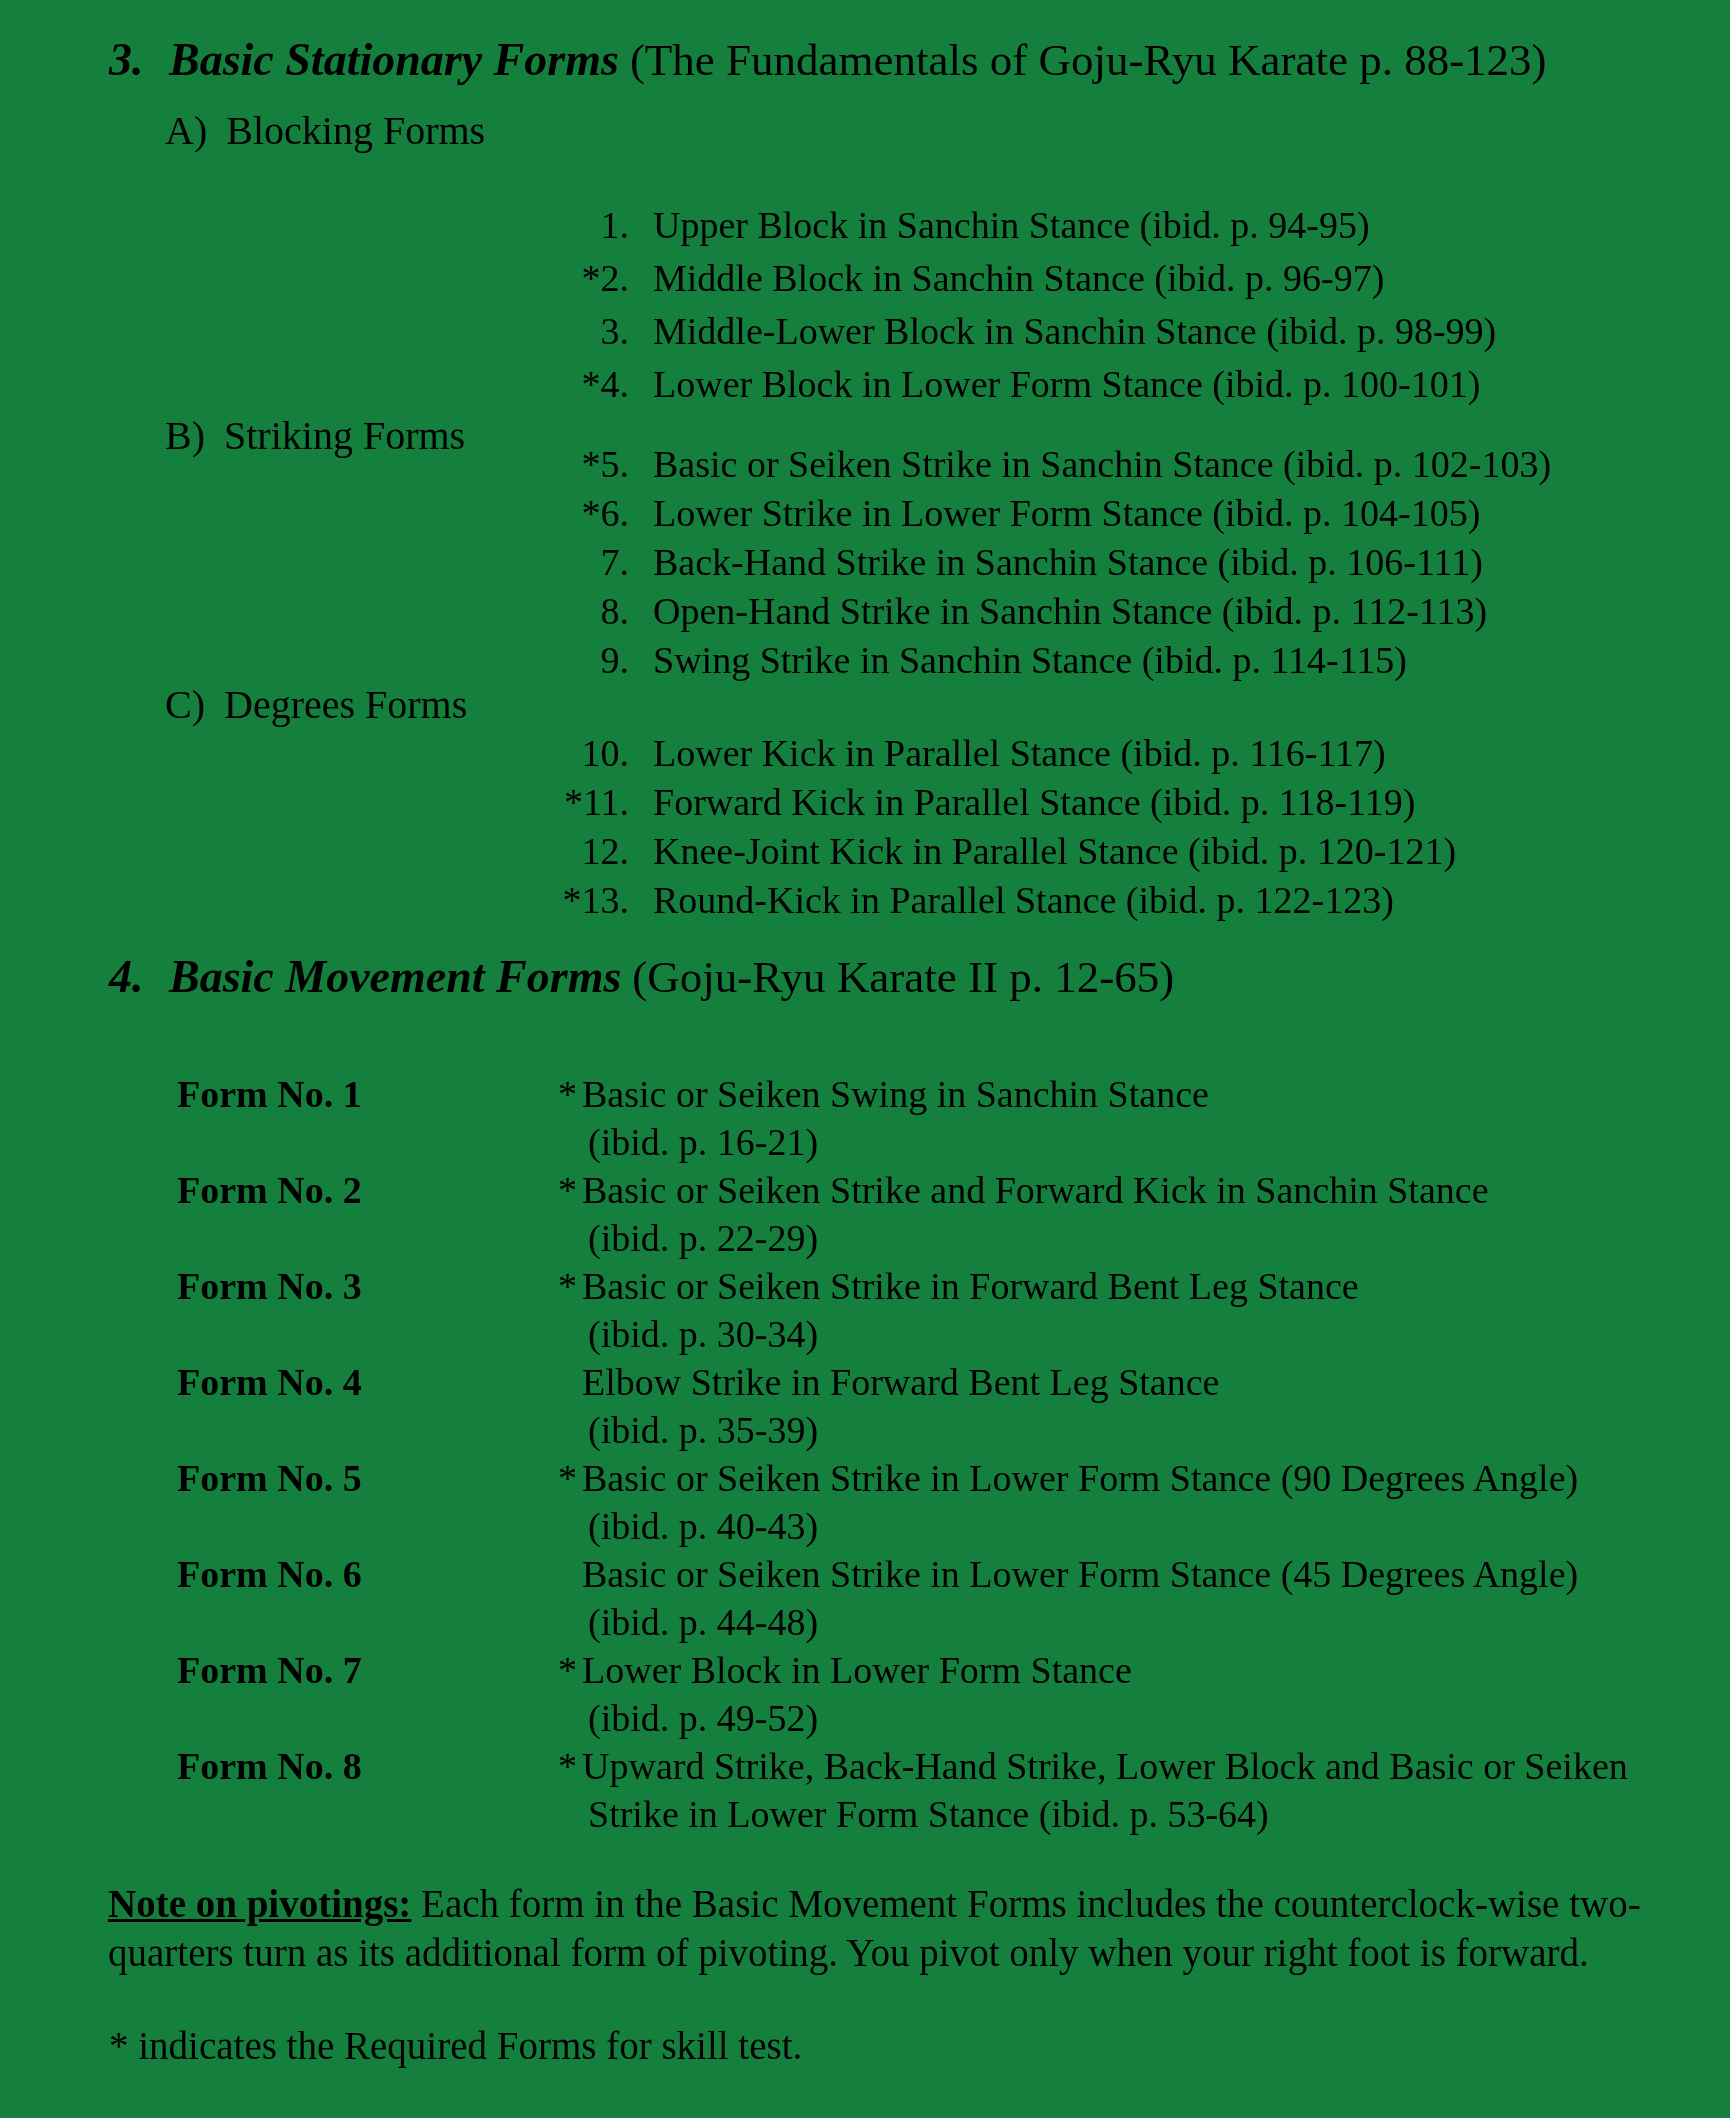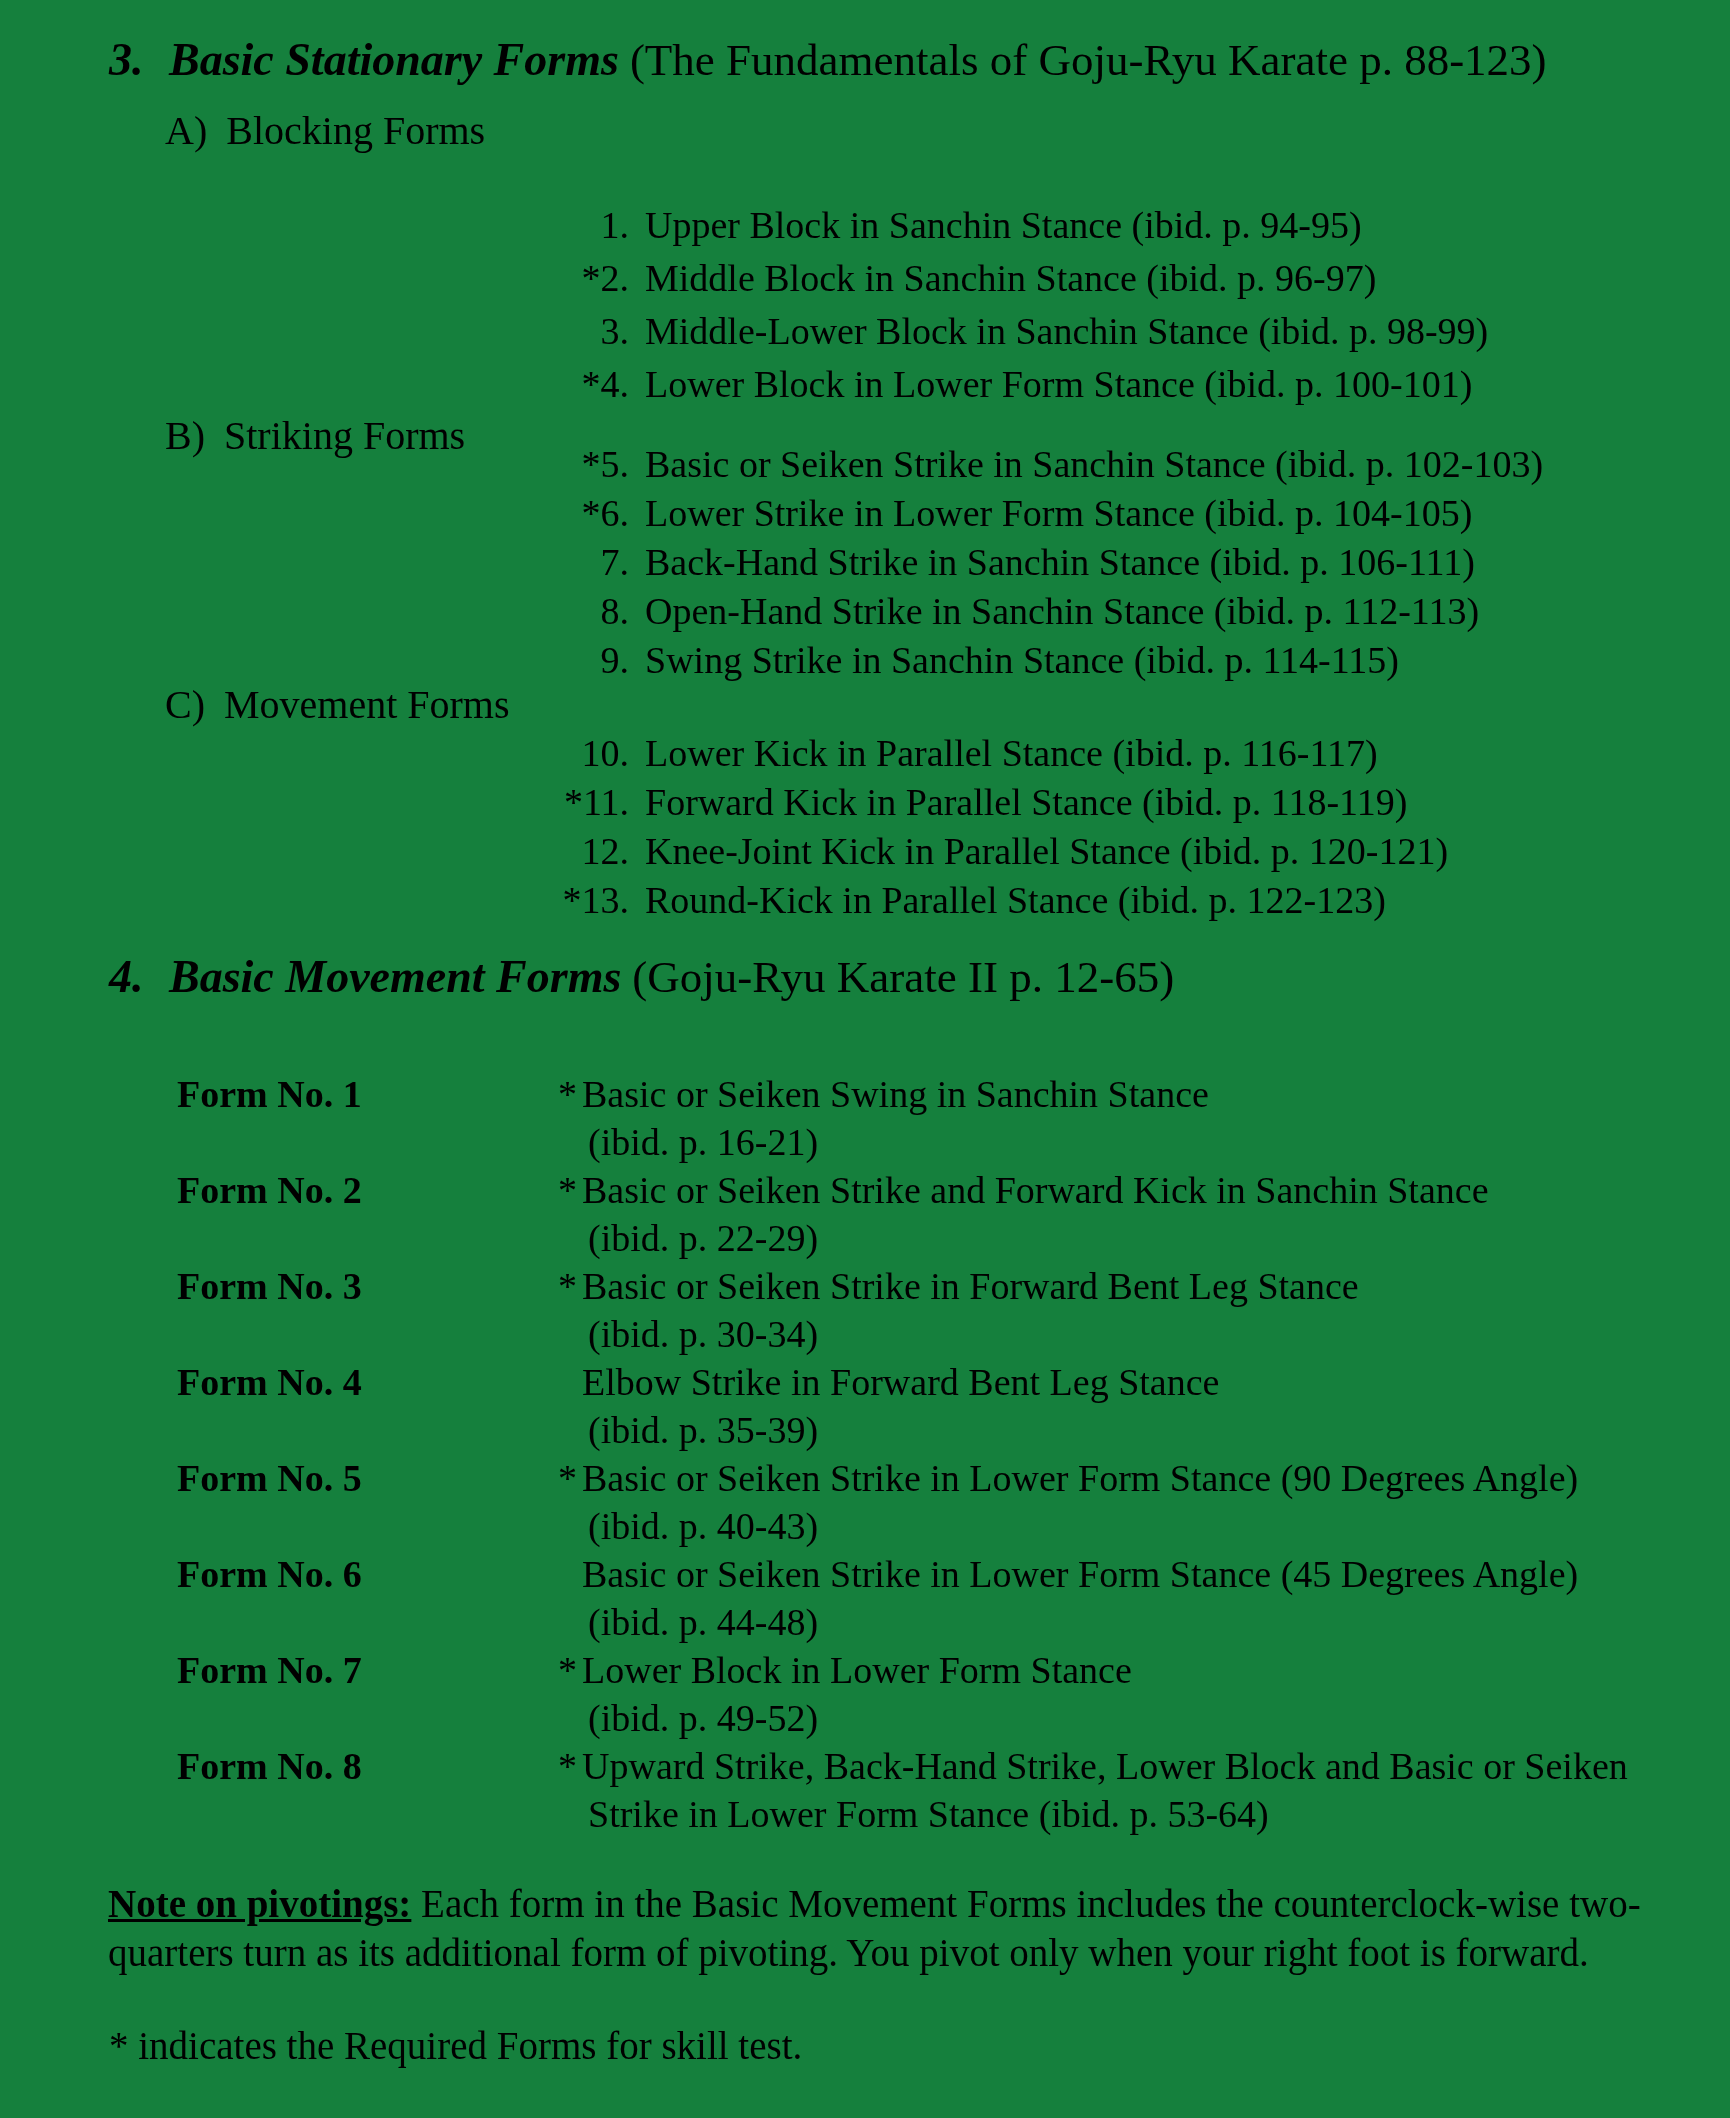--- a/index.html
+++ b/index.html
@@ -23,21 +23,21 @@
   
   .sub-heading { font-size: 40px; line-height: 48px; font-weight: normal; white-space: nowrap; }
   .sub-label   { margin-right: 19px; }
 
   
   .num-list   { font-size: 38px; }
   .lh66 .num-item { line-height: 53px; }
   .lh61 .num-item { line-height: 49px; }
   .num-item   { display: flex; white-space: nowrap; }
   .marker     { width: 96px; text-align: right; flex: none; }
-  .item-text  { margin-left: 16px; }
+  .item-text  { margin-left: 24px; }
 
   
   .forms-block { font-size: 38px; }
   .form-row   { display: flex; }
   .form-label { width: 381px; flex: none; font-weight: bold; line-height: 48px; white-space: nowrap; }
   .form-desc  { line-height: 48px; }
   .form-line1 { white-space: nowrap; }
   .star-slot  { display: inline-block; width: 24px; }
   .form-line2 { padding-left: 30px; white-space: nowrap; }
 
@@ -101,21 +101,21 @@
       <span class="marker">8.</span>
       <span class="item-text">Open-Hand Strike in Sanchin Stance (ibid. p. 112-113)</span>
     </div>
     <div class="num-item">
       <span class="marker">9.</span>
       <span class="item-text">Swing Strike in Sanchin Stance (ibid. p. 114-115)</span>
     </div>
   </div>
 
   <div class="abs sub-heading" style="left:165px; top:681px;">
-    <span class="sub-label">C)</span><span>Movement Forms</span>
+    <span class="sub-label">C)</span><span>Degrees Forms</span>
   </div>
 
   <div class="abs num-list lh61" style="left:533px; top:729px;">
     <div class="num-item">
       <span class="marker">10.</span>
       <span class="item-text">Lower Kick in Parallel Stance (ibid. p. 116-117)</span>
     </div>
     <div class="num-item">
       <span class="marker">*11.</span>
       <span class="item-text">Forward Kick in Parallel Stance (ibid. p. 118-119)</span>

